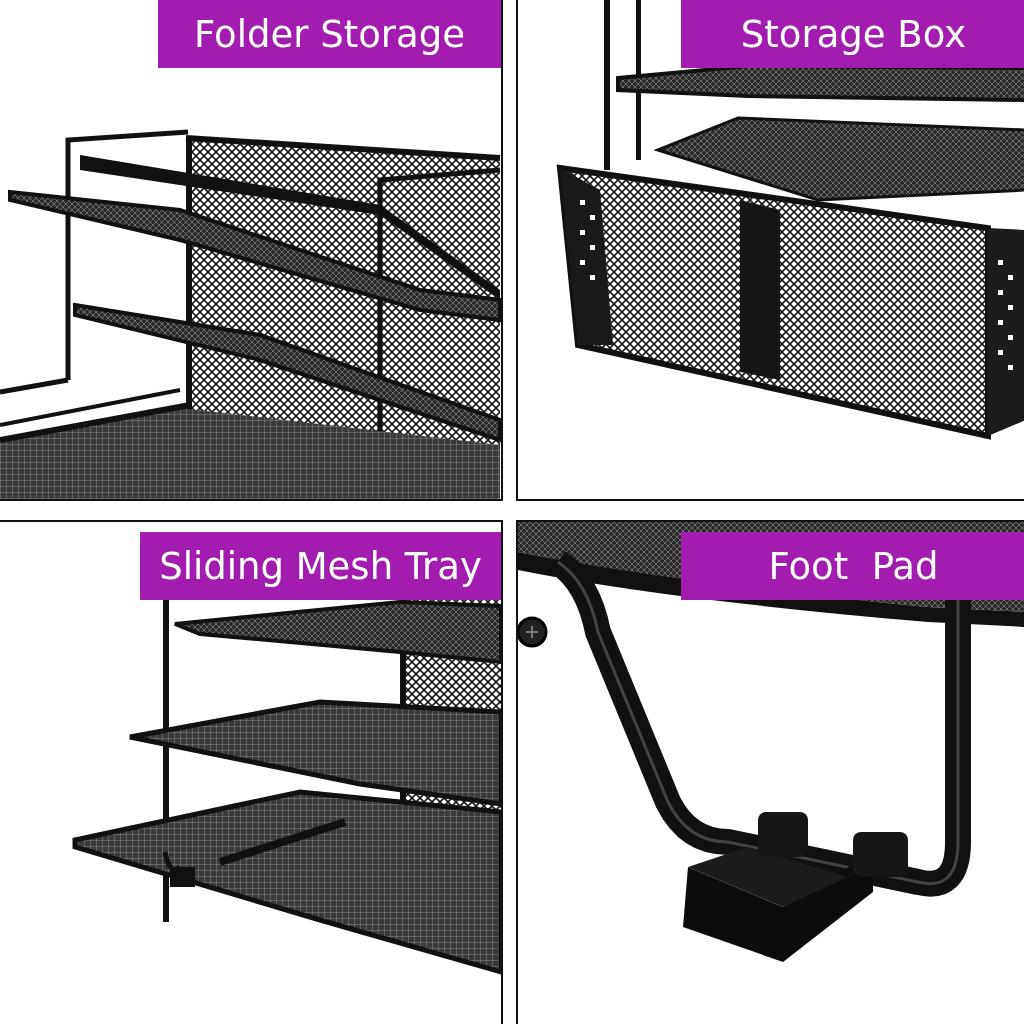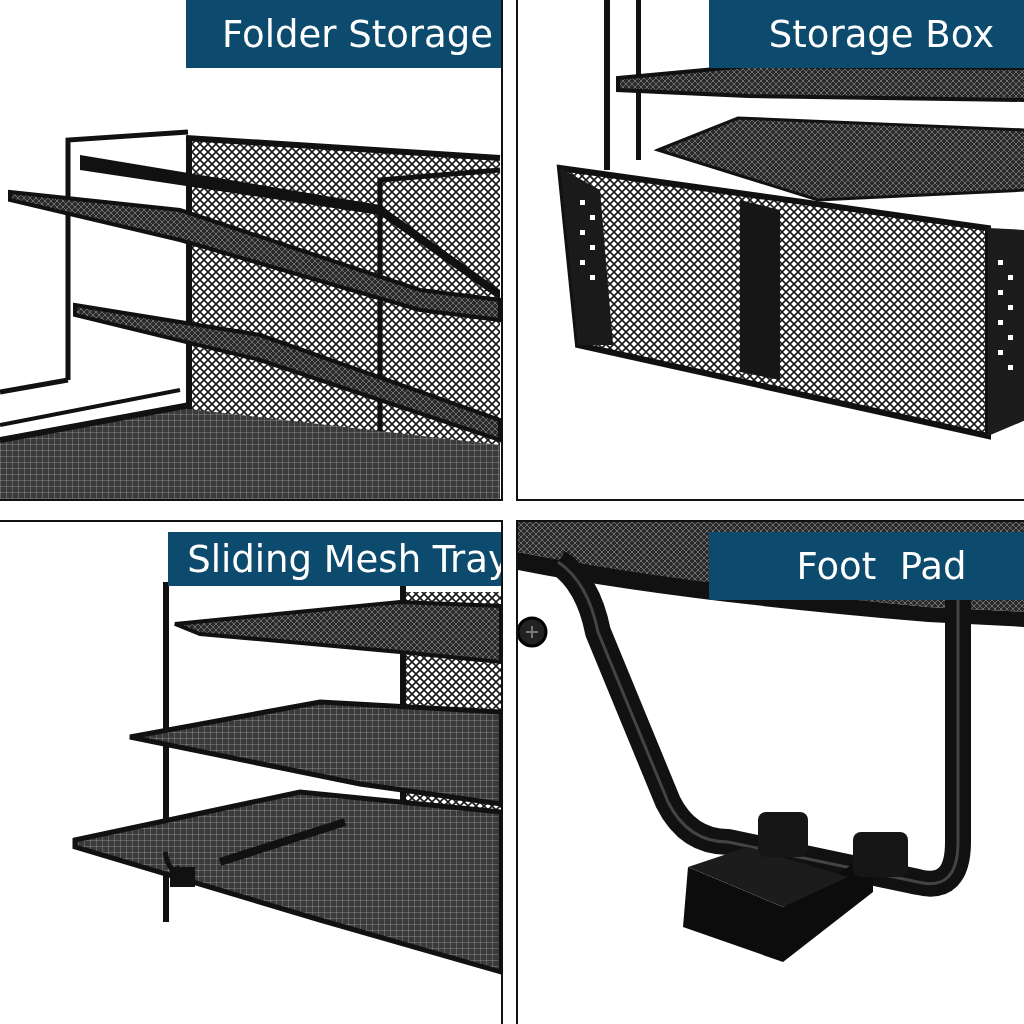--- a/index.html
+++ b/index.html
@@ -2,24 +2,24 @@
 <html><head>
 <meta charset="utf-8">
 <style>
   html, body { margin:0; padding:0; background:#ffffff; }
   body { width:1024px; height:1024px; position:relative; overflow:hidden; font-family:"DejaVu Sans", sans-serif; }
   .panel { position:absolute; background:#fff; overflow:hidden; }
   #p1 { left:0; top:0; width:501px; height:499px; border-right:2px solid #111; border-bottom:2px solid #111; }
   #p2 { left:516px; top:0; width:508px; height:499px; border-left:2px solid #111; border-bottom:2px solid #111; }
   #p3 { left:0; top:520px; width:501px; height:504px; border-right:2px solid #111; border-top:2px solid #111; }
   #p4 { left:516px; top:520px; width:508px; height:504px; border-left:2px solid #111; border-top:2px solid #111; }
-  .label { position:absolute; background:#0c4a6e; color:#fff; font-family:"DejaVu Sans", sans-serif; font-size:37px; display:flex; align-items:center; justify-content:center; white-space:pre; z-index:5;margin-left:28px; }
+  .label { position:absolute; background:#a21caf; color:#fff; font-family:"DejaVu Sans", sans-serif; font-size:37px; display:flex; align-items:center; justify-content:center; white-space:pre; z-index:5; }
   #l1 { left:158px; top:0; width:343px; height:68px; }
   #l2 { left:163px; top:0; width:345px; height:68px; }
-  #l3 { left:140px; top:10px; width:361px; height:54px; }
+  #l3 { left:140px; top:10px; width:361px; height:68px; }
   #l4 { left:163px; top:10px; width:345px; height:68px; }
   svg.art { position:absolute; left:0; top:0; }
 </style>
 </head>
 <body>
 
 <svg width="0" height="0" style="position:absolute">
   <defs>
     <pattern id="mesh" width="8" height="8" patternUnits="userSpaceOnUse">
       <rect width="8" height="8" fill="#ffffff"></rect>

